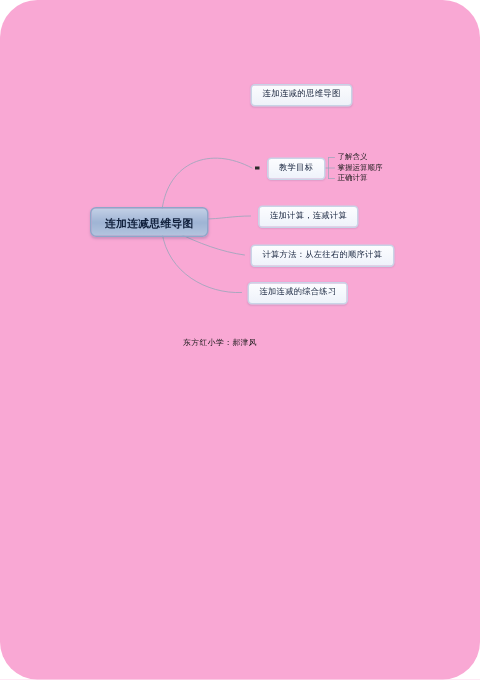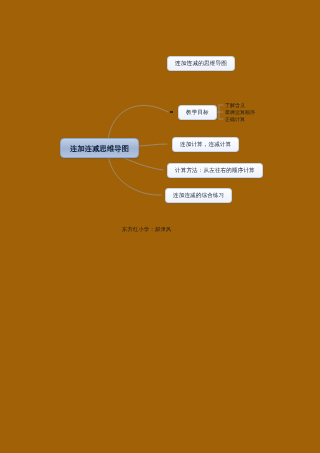--- a/index.html
+++ b/index.html
@@ -12,21 +12,22 @@
     height: 453px;
     position: relative;
     overflow: hidden;
     font-family: "DejaVu Sans", "Liberation Sans", sans-serif;
     color: #1c1c1c;
   }
 
   #page {
     position: absolute;
     inset: 0;
-    background: #a16207;
+    background: #f9a8d4;
+    border-radius: 25px;
   }
 
   
   #wires {
     position: absolute;
     left: 0;
     top: 0;
     width: 320px;
     height: 453px;
     pointer-events: none;

